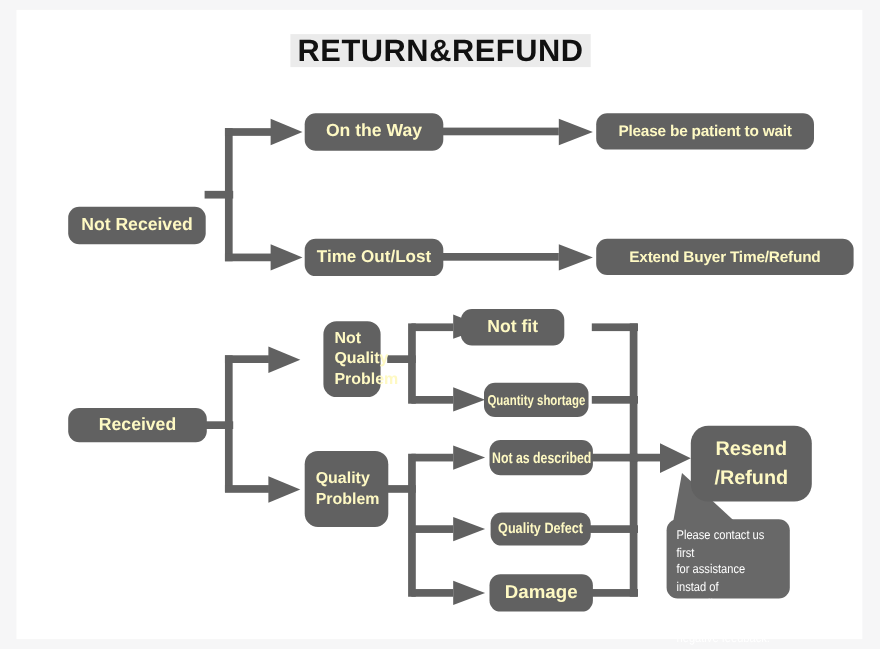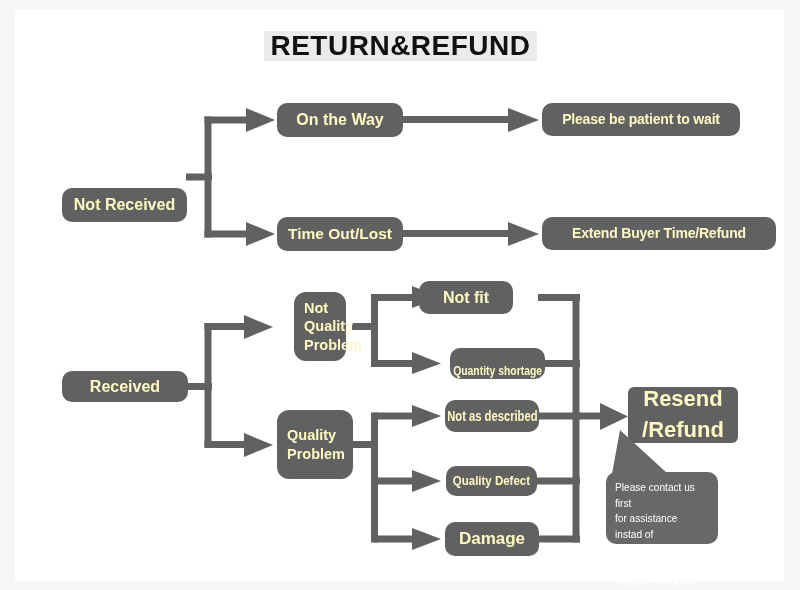--- a/index.html
+++ b/index.html
@@ -34,26 +34,26 @@
   #n-on-the-way{left:277px;top:103px;width:126px;height:34px;font-size:16px;}
   #n-please-wait{left:542px;top:103px;width:198px;height:33px;font-size:14px;letter-spacing:-.2px;}
   #n-time-out{left:277px;top:217px;width:126px;height:34px;font-size:15.5px;}
   #n-extend{left:542px;top:217px;width:234px;height:33px;font-size:14px;letter-spacing:-.2px;}
   #n-received{left:62px;top:371px;width:126px;height:31px;font-size:16px;}
   #n-not-quality{left:277px;top:292px;width:52px;height:69px;font-size:14.5px;
     justify-content:flex-start;text-align:left;padding-left:10px;line-height:1.25;border-radius:12px;margin-left:17px;}
   #n-quality{left:277px;top:410px;width:76px;height:69px;font-size:14.5px;
     justify-content:flex-start;text-align:left;padding-left:10px;line-height:1.25;border-radius:12px;}
   #n-not-fit{left:419px;top:281px;width:94px;height:33px;font-size:16px;}
-  #n-quantity{left:450px;top:348px;width:95px;height:31px;font-size:13px;align-items:flex-end;}
+  #n-quantity{left:440px;top:348px;width:95px;height:31px;font-size:13px;}
   #n-described{left:445px;top:400px;width:94px;height:32px;font-size:14px;}
   #n-defect{left:446px;top:466px;width:91px;height:30px;font-size:13.5px;}
   #n-defect .cond{transform:scaleX(.85);}
   #n-damage{left:445px;top:522px;width:94px;height:34px;font-size:17px;}
-  #n-resend{left:628px;top:387px;width:110px;height:56px;font-size:22px;line-height:1.4;border-radius:6px;}
+  #n-resend{left:628px;top:387px;width:110px;height:69px;font-size:18px;line-height:1.4;border-radius:16px;}
   .bubble{
     position:absolute;left:606px;top:472px;width:112px;height:72px;
     background:var(--bubble-gray,#686868);color:#fff;border-radius:10px;
     box-sizing:border-box;padding:8px 0 6px 9px;
   }
   .bubble .txt{
     display:inline-block;font-size:11.5px;line-height:1.36;font-weight:normal;
     white-space:pre-line;transform:scaleX(.88);transform-origin:left top;
   }
 </style>

